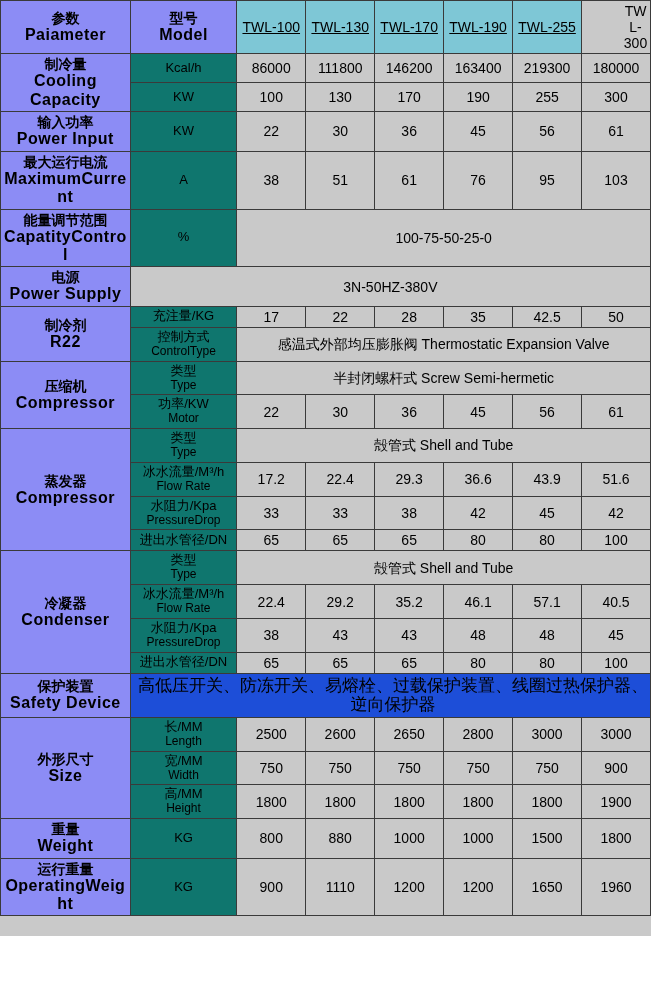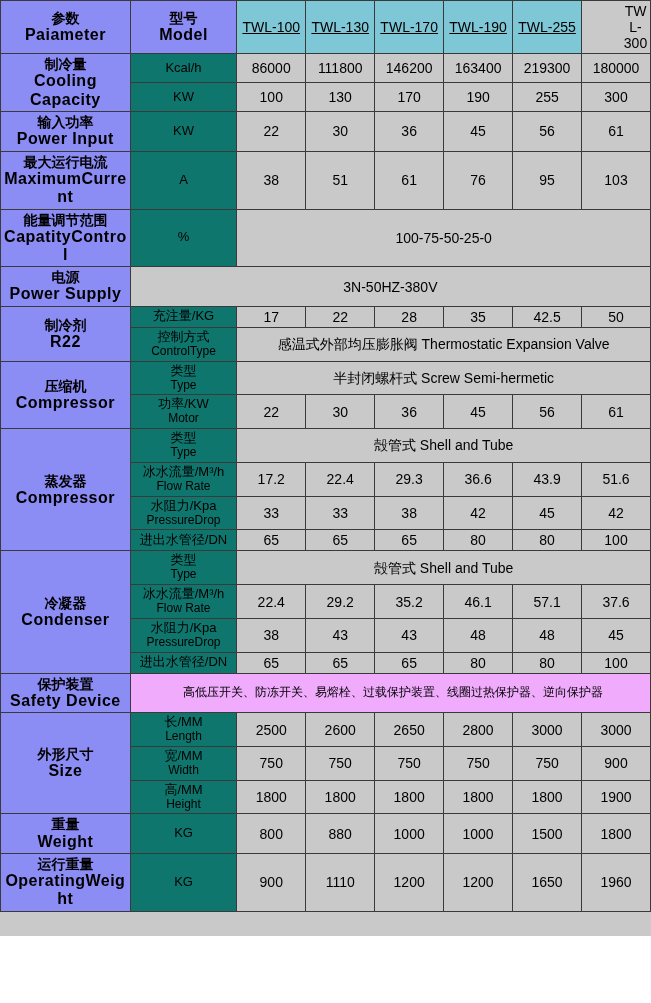--- a/index.html
+++ b/index.html
@@ -49,22 +49,22 @@
   .modelhdr.last{
     background:#c9c9c9;
     text-decoration:none;
     padding-left:40px;
   }
   .span-all{
     background:#c9c9c9;
     font-size:14px;
   }
   .safety{
-    background:#f0abfc;
-    font-size:12px;
+    background:#1d4ed8;
+    font-size:17px;
     padding-left:6px;
   }
   col.c0{width:128px;}
   col.c1{width:105px;}
   col.cm{width:68px;}
 </style>
 </head>
 <body>
 
 <div id="sheet">
@@ -270,21 +270,21 @@
   <tr>
     <td class="sub">
       <span class="cn">冰水流量/M³/h</span>
       <span class="en">Flow Rate</span>
     </td>
     <td class="val">22.4</td>
     <td class="val">29.2</td>
     <td class="val">35.2</td>
     <td class="val">46.1</td>
     <td class="val">57.1</td>
-    <td class="val">37.6</td>
+    <td class="val">40.5</td>
   </tr>
   <tr>
     <td class="sub">
       <span class="cn">水阻力/Kpa</span>
       <span class="en">PressureDrop</span>
     </td>
     <td class="val">38</td>
     <td class="val">43</td>
     <td class="val">43</td>
     <td class="val">48</td>

